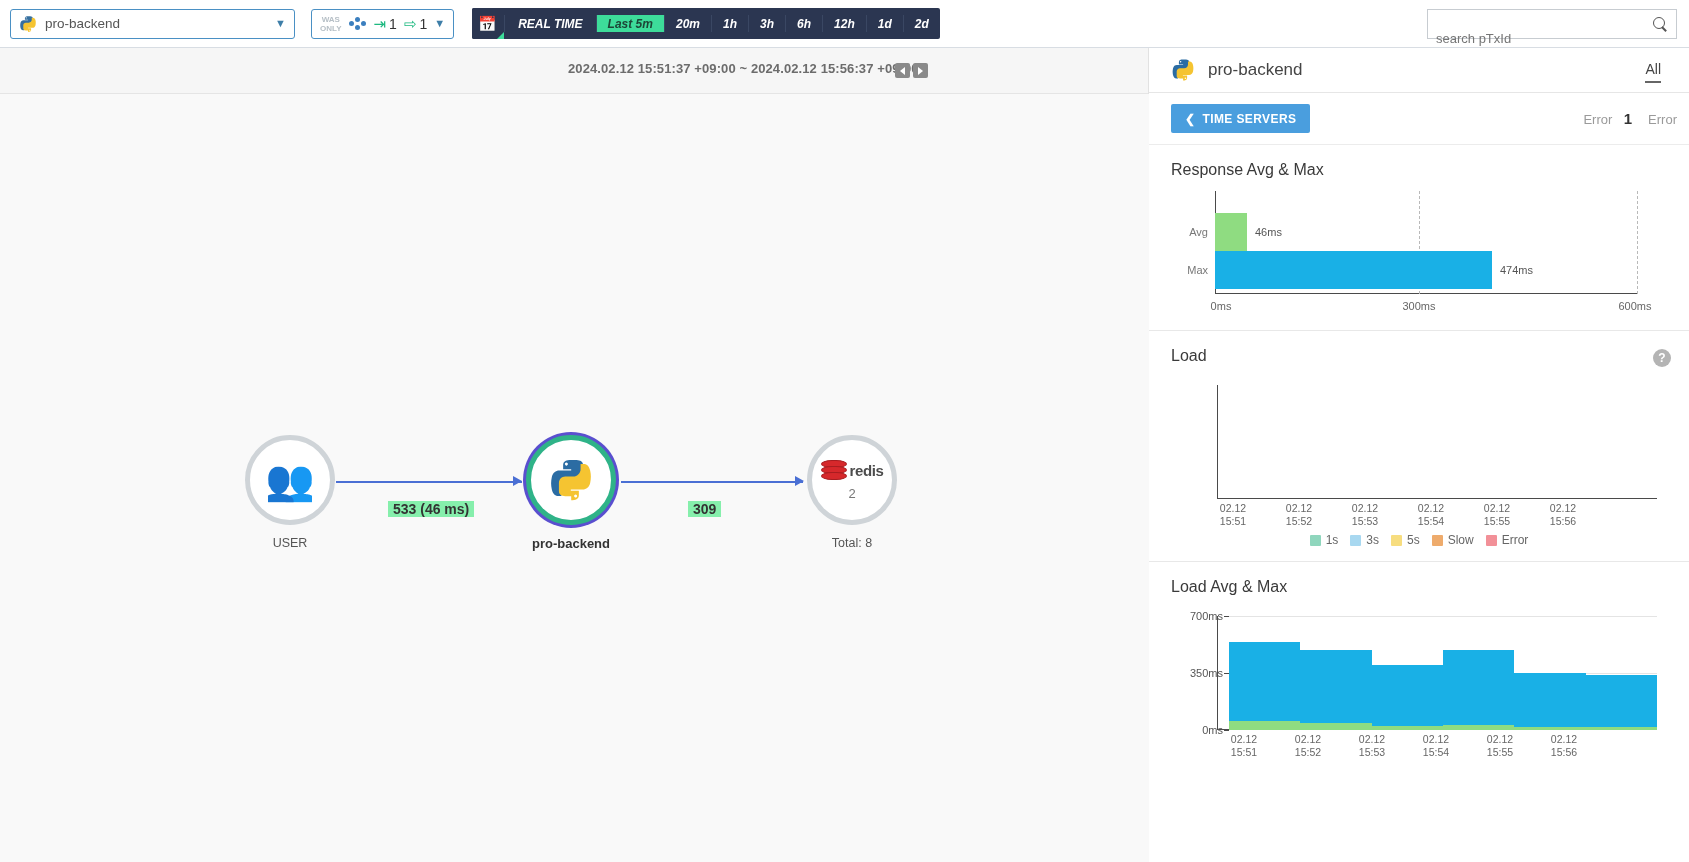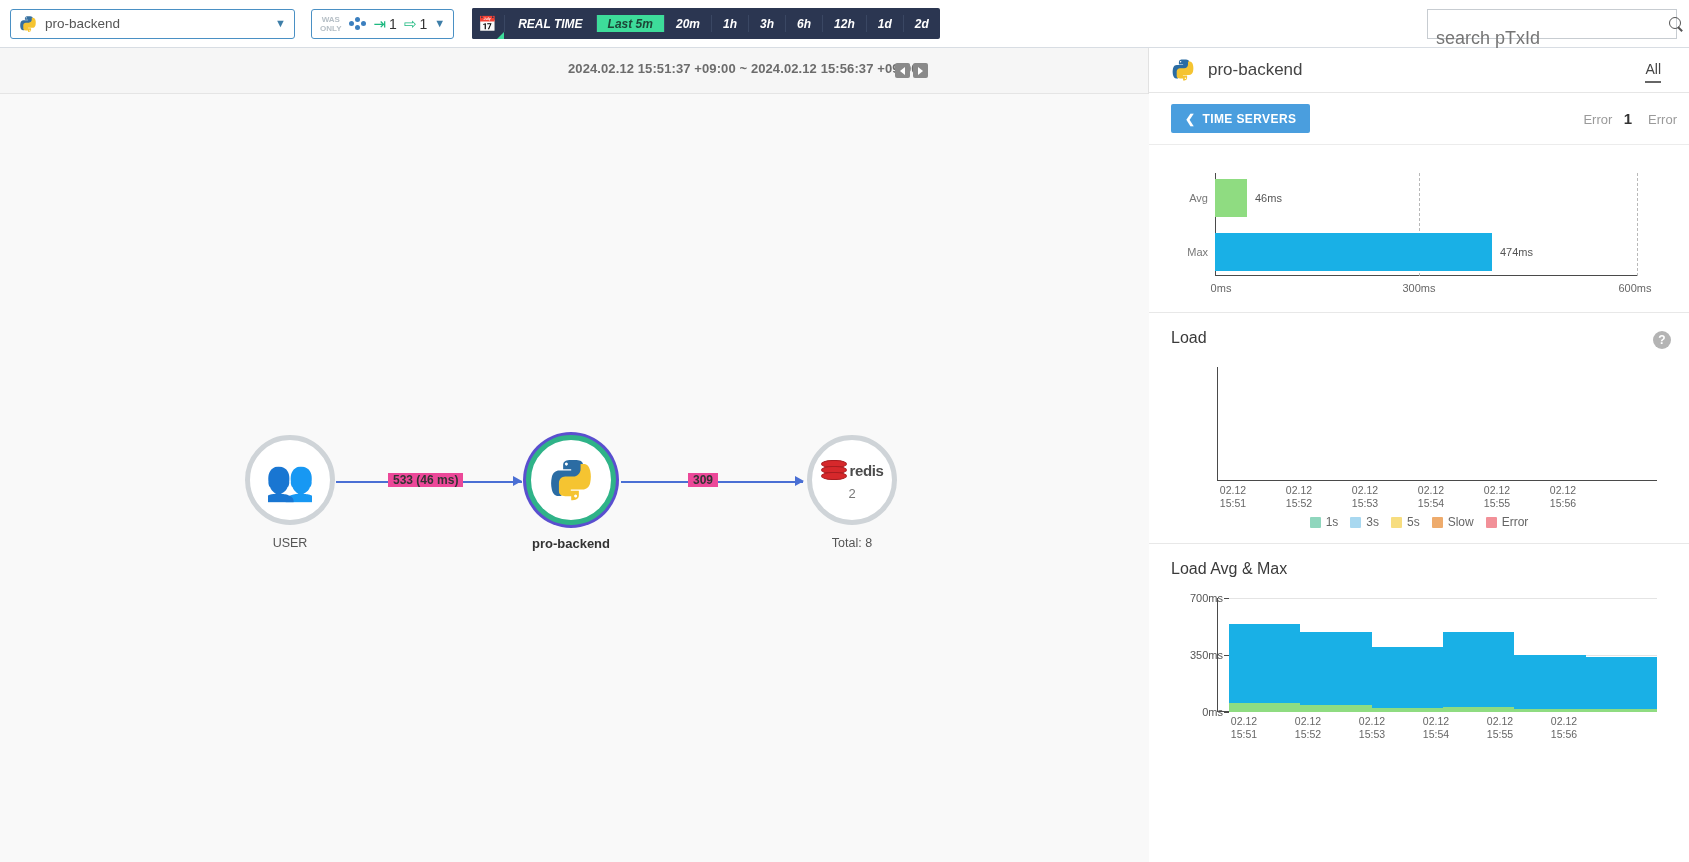--- a/index.html
+++ b/index.html
@@ -92,21 +92,21 @@
 
   .search-ptxid {
     position: absolute; right: 12px; top: 9px;
     width: 250px; height: 30px;
     border: 1px solid #c7ccd1; background: #fff;
     display: flex; align-items: center;
     padding: 0 8px;
   }
   .search-ptxid input {
     flex: 1; border: none; outline: none;
-    font-size: 18px; color: #666;
+    font-size: 13px; color: #666;
     font-family: "Liberation Sans", sans-serif;
     background: transparent;
     margin-top: 28px;
   }
   .mag {
     width: 16px; height: 16px; position: relative; flex: none;
   }
   .mag:before {
     content:""; position:absolute; left:1px; top:1px;
     width:10px; height:10px; border:1.6px solid #555; border-radius:50%;
@@ -206,22 +206,22 @@
 
   .link-line {
     position: absolute; height: 2px; background: #4a6fd4;
   }
   .link-arrow {
     position: absolute; width: 0; height: 0;
     border-style: solid; border-width: 5px 0 5px 9px;
     border-color: transparent transparent transparent #4a6fd4;
   }
   .link-label {
-    position: absolute; font-size: 12px; font-weight: bold; color: #333;
-    background: #ec4899; padding: 0 5px; white-space: nowrap;
+    position: absolute; font-size: 14px; font-weight: bold; color: #333;
+    background: #86efac; padding: 0 5px; white-space: nowrap; margin-top: 28px;
   }
 
   
   .right-pane {
     width: 540px; background: #fff;
     display: flex; flex-direction: column;
   }
   .rp-header {
     height: 45px; display: flex; align-items: center;
     padding: 0 22px; gap: 13px;
@@ -458,28 +458,29 @@
           <span class="stat-lbl">Error</span>
           <span class="stat-val">1</span>
         </span>
         <span>
           <span class="stat-lbl">Error</span>
         </span>
       </div>
     </div>
 
     <div class="panel">
+      <div class="panel-title">Response Avg &amp; Max</div>
       <div class="hbar-chart">
         <div class="hbar-axis-y"></div>
         <div class="hbar-axis-x"></div>
 
         <div class="hbar-tick" style="left:50%;"></div>
         <div class="hbar-tick" style="left:calc(100% - 30px);"></div>
 
-        <div class="hbar-row" style="top:2px;align-items:center;">
+        <div class="hbar-row" style="top:18px;align-items:center;">
           <span class="hbar-ylabel">Avg</span>
           <span class="hbar avg" style="width:32px;"></span>
           <span class="hbar-val">46ms</span>
         </div>
 
         <div class="hbar-row" style="top:56px;">
           <span class="hbar-ylabel">Max</span>
           <span class="hbar max" style="width:277px;"></span>
           <span class="hbar-val">474ms</span>
         </div>

